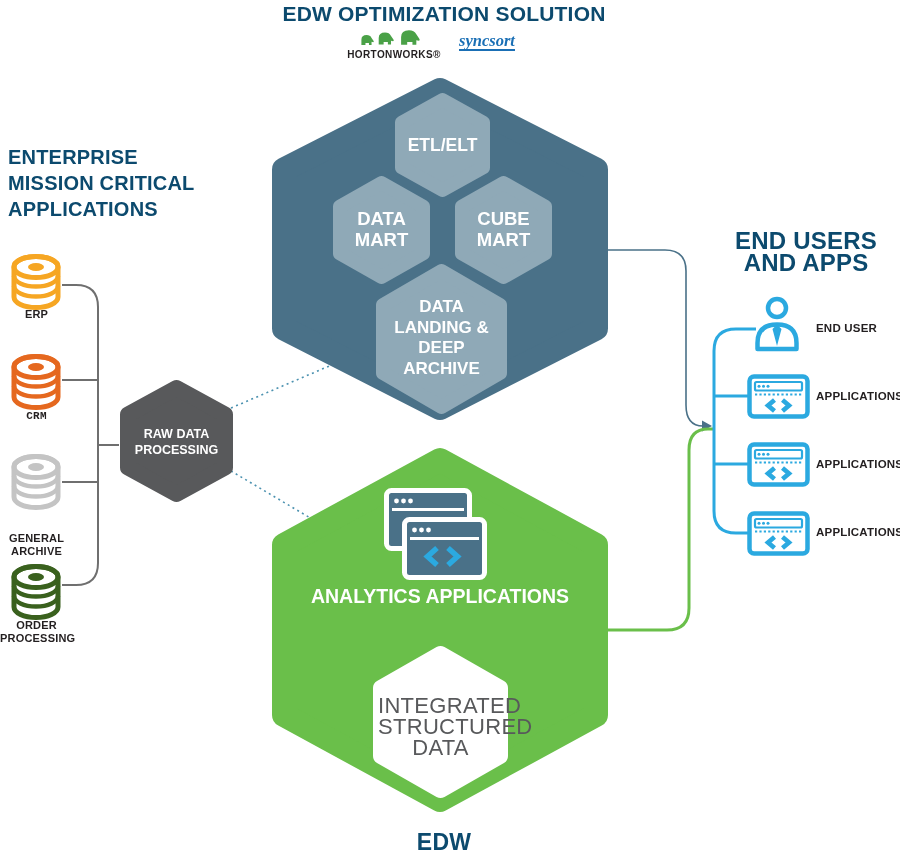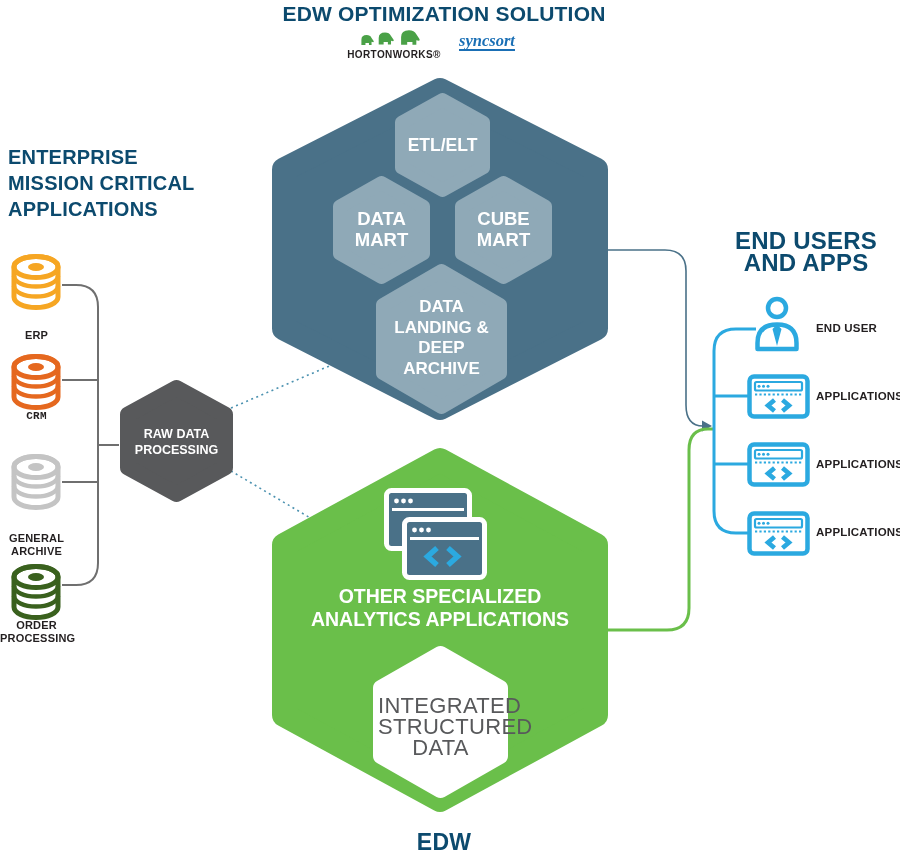--- a/index.html
+++ b/index.html
@@ -118,21 +118,21 @@
 
   <div class="heading" style="left:344px;top:829px;width:200px;font-size:23px;text-align:center;">EDW DEPLOYMENT</div>
 
   <svg class="abs db db-erp" style="left:8px;top:253px;" width="56" height="58" viewBox="0 0 56 58">
     <path class="body" d="M6 14 a22 10.5 0 0 1 44 0 v30 a22 10.5 0 0 1 -44 0 z"></path>
     <ellipse class="ring" cx="28" cy="14" rx="22" ry="10.5"></ellipse>
     <ellipse class="hole" cx="28" cy="14" rx="8" ry="4"></ellipse>
     <path class="band" d="M6 23 a22 10.5 0 0 0 44 0"></path>
     <path class="band" d="M6 33 a22 10.5 0 0 0 44 0"></path>
   </svg>
-  <div class="small" style="left:0;top:308px;width:73px;margin-top:21px;">
+  <div class="small" style="left:0;top:308px;width:73px;">
     <div>ERP</div>
   </div>
 
   <svg class="abs db db-crm" style="left:8px;top:353px;" width="56" height="58" viewBox="0 0 56 58">
     <path class="body" d="M6 14 a22 10.5 0 0 1 44 0 v30 a22 10.5 0 0 1 -44 0 z"></path>
     <ellipse class="ring" cx="28" cy="14" rx="22" ry="10.5"></ellipse>
     <ellipse class="hole" cx="28" cy="14" rx="8" ry="4"></ellipse>
     <path class="band" d="M6 23 a22 10.5 0 0 0 44 0"></path>
     <path class="band" d="M6 33 a22 10.5 0 0 0 44 0"></path>
   </svg>
@@ -184,21 +184,20 @@
   </div>
 
   <div class="hexlabel" style="left:381px;top:297px;width:121px;font-size:17px;line-height:20.5px;">
     <div>DATA</div>
     <div>LANDING &amp;</div>
     <div>DEEP</div>
     <div>ARCHIVE</div>
   </div>
 
   <div class="hexlabel" style="left:305px;top:585px;width:270px;font-size:19.5px;line-height:23px;">
-    <div>OTHER SPECIALIZED</div>
     <div>ANALYTICS APPLICATIONS</div>
   </div>
 
   <div class="hexlabel" style="left:378px;top:695px;width:125px;font-size:22px;line-height:21px;
        color:#58595B;font-weight:normal;letter-spacing:.3px;">
     <div>INTEGRATED</div>
     <div>STRUCTURED</div>
     <div>DATA</div>
   </div>
 

